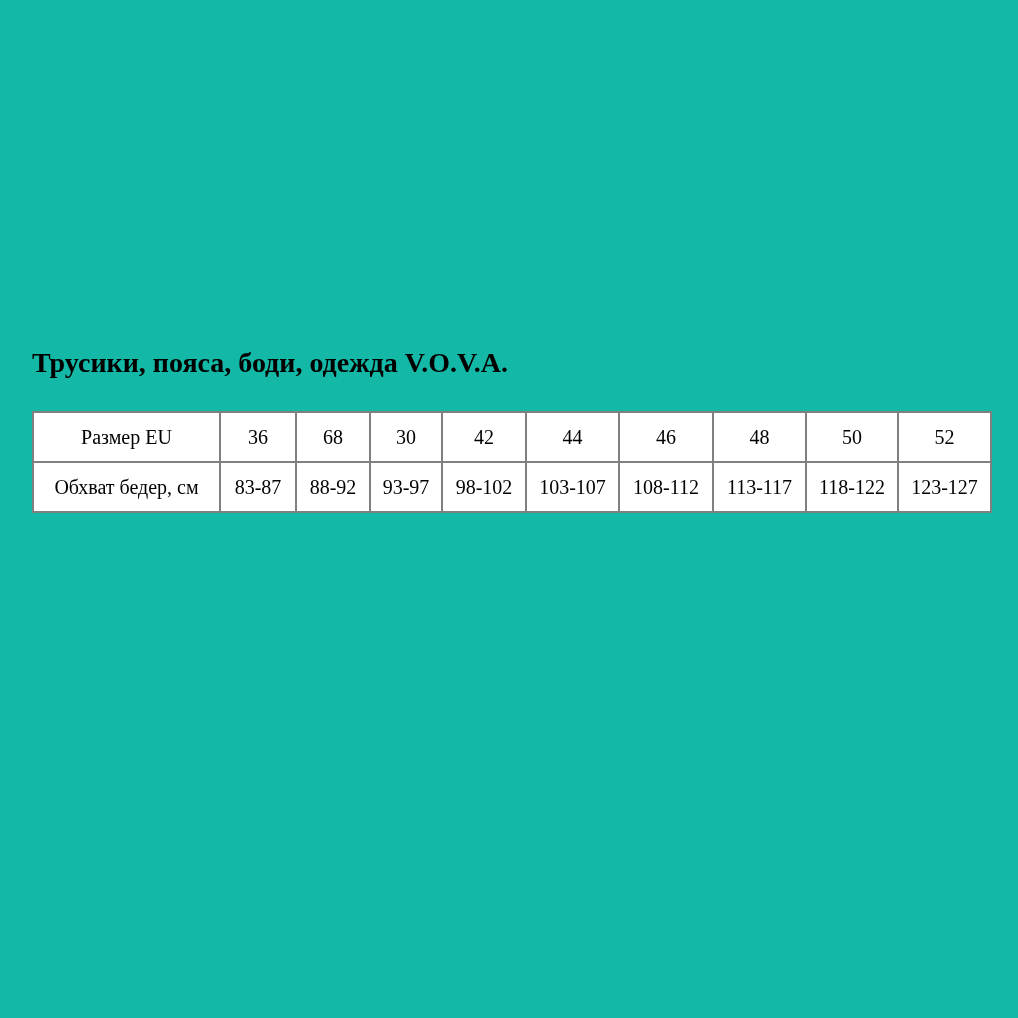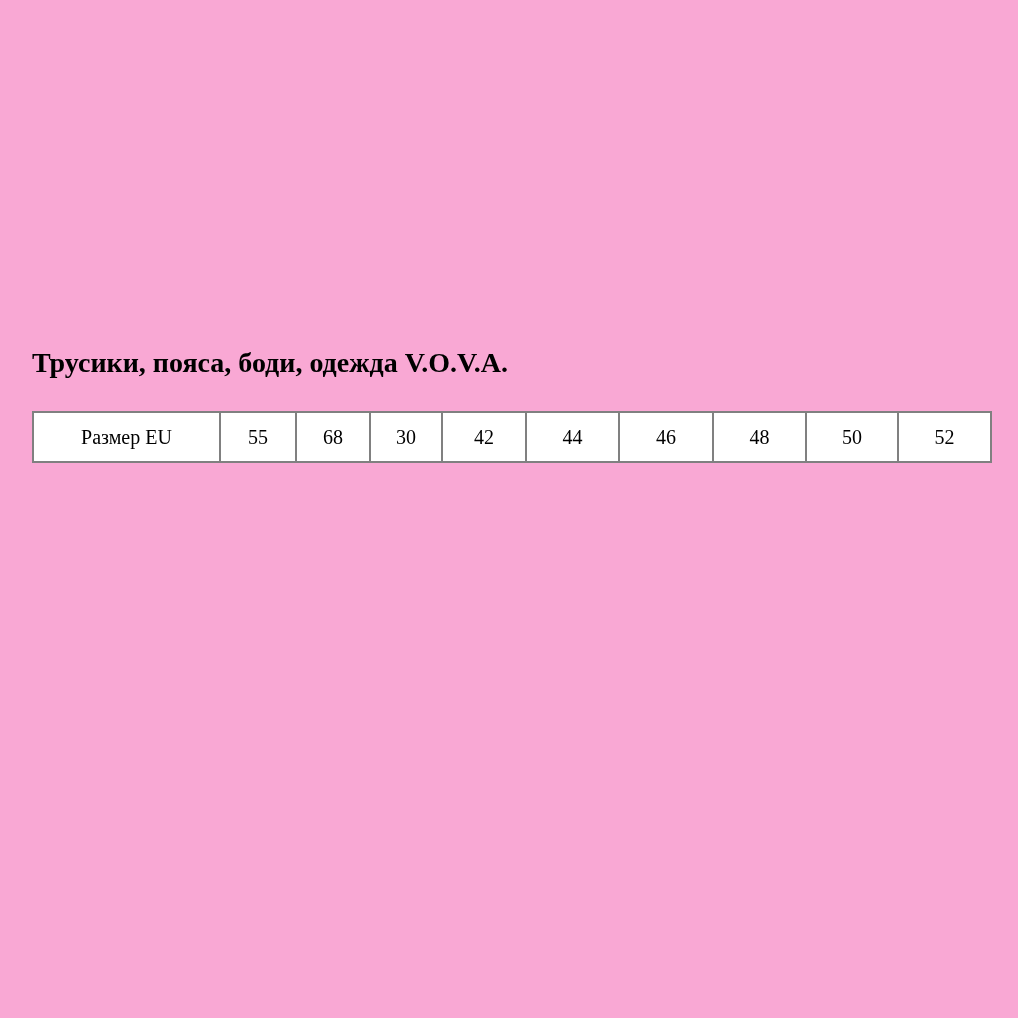--- a/index.html
+++ b/index.html
@@ -4,21 +4,21 @@
 <style>
   html, body {
     margin: 0;
     padding: 0;
     background: #ffffff;
   }
   .page {
     position: relative;
     width: 1018px;
     height: 1018px;
-    background: #f9a8d4;
+    background: #14b8a6;
     font-family: "Liberation Serif", "DejaVu Serif", serif;
     color: #000000;
     overflow: hidden;
   }
   .doc-title {
     position: absolute;
     left: 32px;
     top: 346px;
     margin: 0;
     font-size: 28px;
@@ -71,26 +71,38 @@
         <col class="c4">
       <col class="c5">
         <col class="c6">
         <col class="c7">
         <col class="c8">
         <col class="c9">
     </colgroup>
     <tbody>
       <tr>
         <td>Размер EU</td>
-        <td>55</td>
+        <td>36</td>
         <td>68</td>
         <td>30</td>
         <td>42</td>
         <td>44</td>
         <td>46</td>
         <td>48</td>
         <td>50</td>
         <td>52</td>
       </tr>
+      <tr>
+        <td>Обхват бедер, см</td>
+        <td>83-87</td>
+        <td>88-92</td>
+        <td>93-97</td>
+        <td>98-102</td>
+        <td>103-107</td>
+        <td>108-112</td>
+        <td>113-117</td>
+        <td>118-122</td>
+        <td>123-127</td>
+      </tr>
     </tbody>
   </table>
 
 </div>
 
 </body></html>

